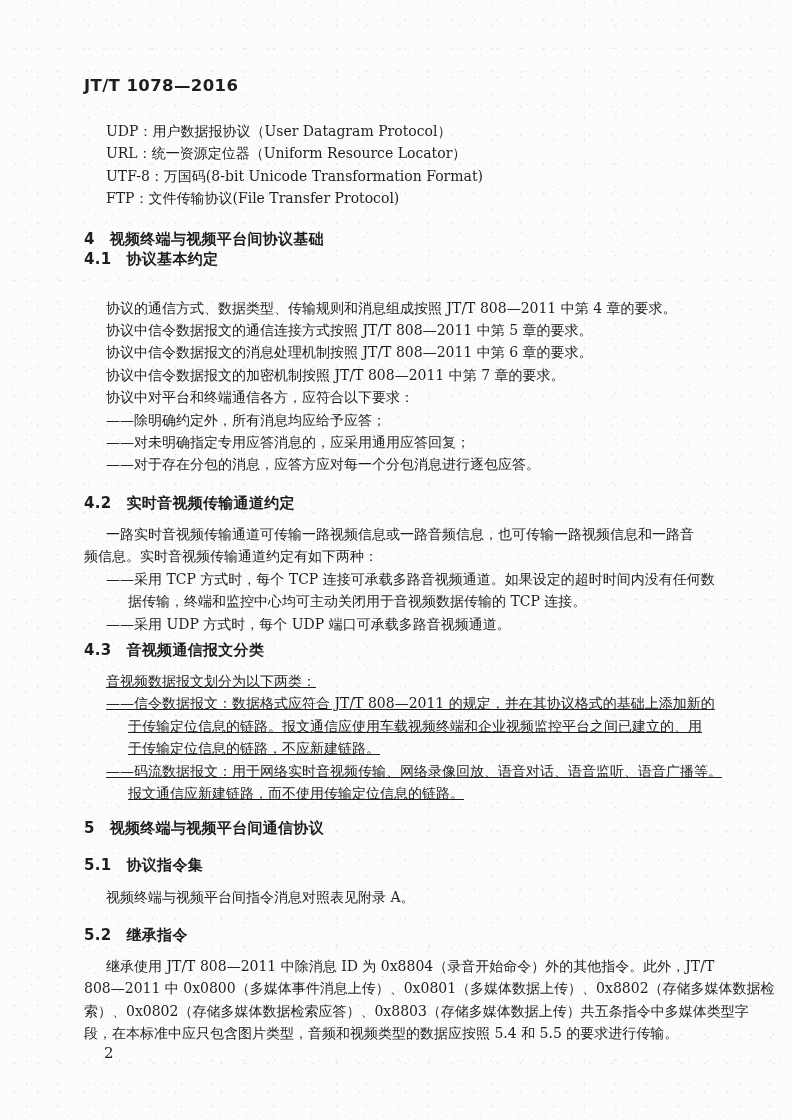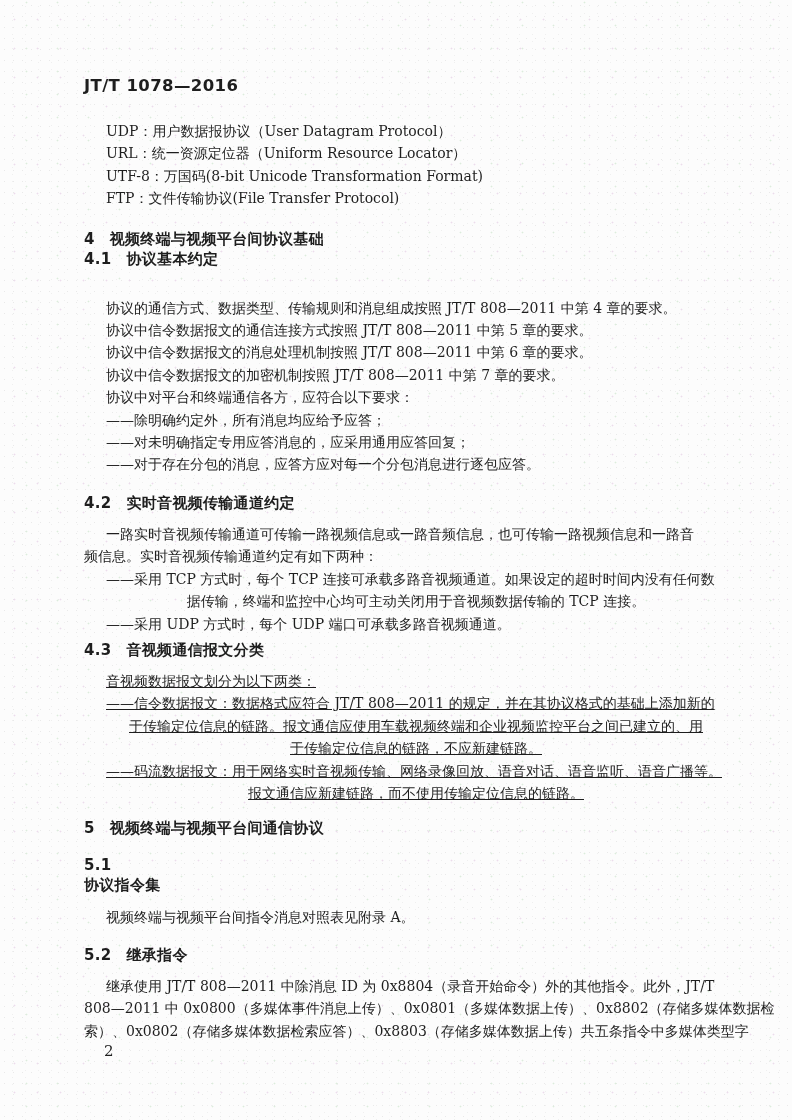--- a/index.html
+++ b/index.html
@@ -32,41 +32,41 @@
     line-height: 20px;
     letter-spacing: 0.4px;
   }
   .ln {
     font-size: 14px;
     line-height: 22.4px;
     white-space: nowrap;
     letter-spacing: 0;
   }
   .ind { padding-left: 22px; }       
-  .dash-cont { padding-left: 44px; text-align: center; } 
+  .dash-cont { padding-left: 44px; } 
   .h {
     font-family: "DejaVu Sans", "Liberation Sans", sans-serif;
     font-weight: bold;
     font-size: 15px;
     line-height: 20px;
     display: flex;
     letter-spacing: 0.3px;
   }
   .h .num { margin-right: 15px; flex: 0 0 auto; }
   
   .defs       { margin-top: 24px; }
   .s4h        { margin-top: 19px; }
   .s41h       { margin-top: 0; }
   .s41b       { margin-top: 28px; }
   .s42h       { margin-top: 17px; }
   .s42b       { margin-top: 10px; }
   .s43h       { margin-top: 5px; }
   .s43b       { margin-top: 10px; text-decoration: underline; }
   .s5h        { margin-top: 14px; }
-  .s51h       { margin-top: 17px; flex-direction: column; }
+  .s51h       { margin-top: 17px; }
   .s51b       { margin-top: 11px; }
   .s52h       { margin-top: 16px; align-items: center; }
   .s52b       { margin-top: 10px; }
   .pagenum {
     margin-top: -2px;
     padding-left: 20px;
     font-size: 15px;
     line-height: 22px;
   }
 </style>
@@ -143,17 +143,18 @@
   </div>
 
   <div class="h s52h">
     <span class="num">5.2</span>
     <span>继承指令</span>
   </div>
   <div class="s52b">
     <div class="ln ind">继承使用 JT/T 808—2011 中除消息 ID 为 0x8804（录音开始命令）外的其他指令。此外，JT/T</div>
     <div class="ln">808—2011 中 0x0800（多媒体事件消息上传）、0x0801（多媒体数据上传）、0x8802（存储多媒体数据检</div>
     <div class="ln">索）、0x0802（存储多媒体数据检索应答）、0x8803（存储多媒体数据上传）共五条指令中多媒体类型字</div>
+    <div class="ln">段，在本标准中应只包含图片类型，音频和视频类型的数据应按照 5.4 和 5.5 的要求进行传输。</div>
   </div>
 
   <div class="pagenum">2</div>
 
 </div>
 
 </body></html>

